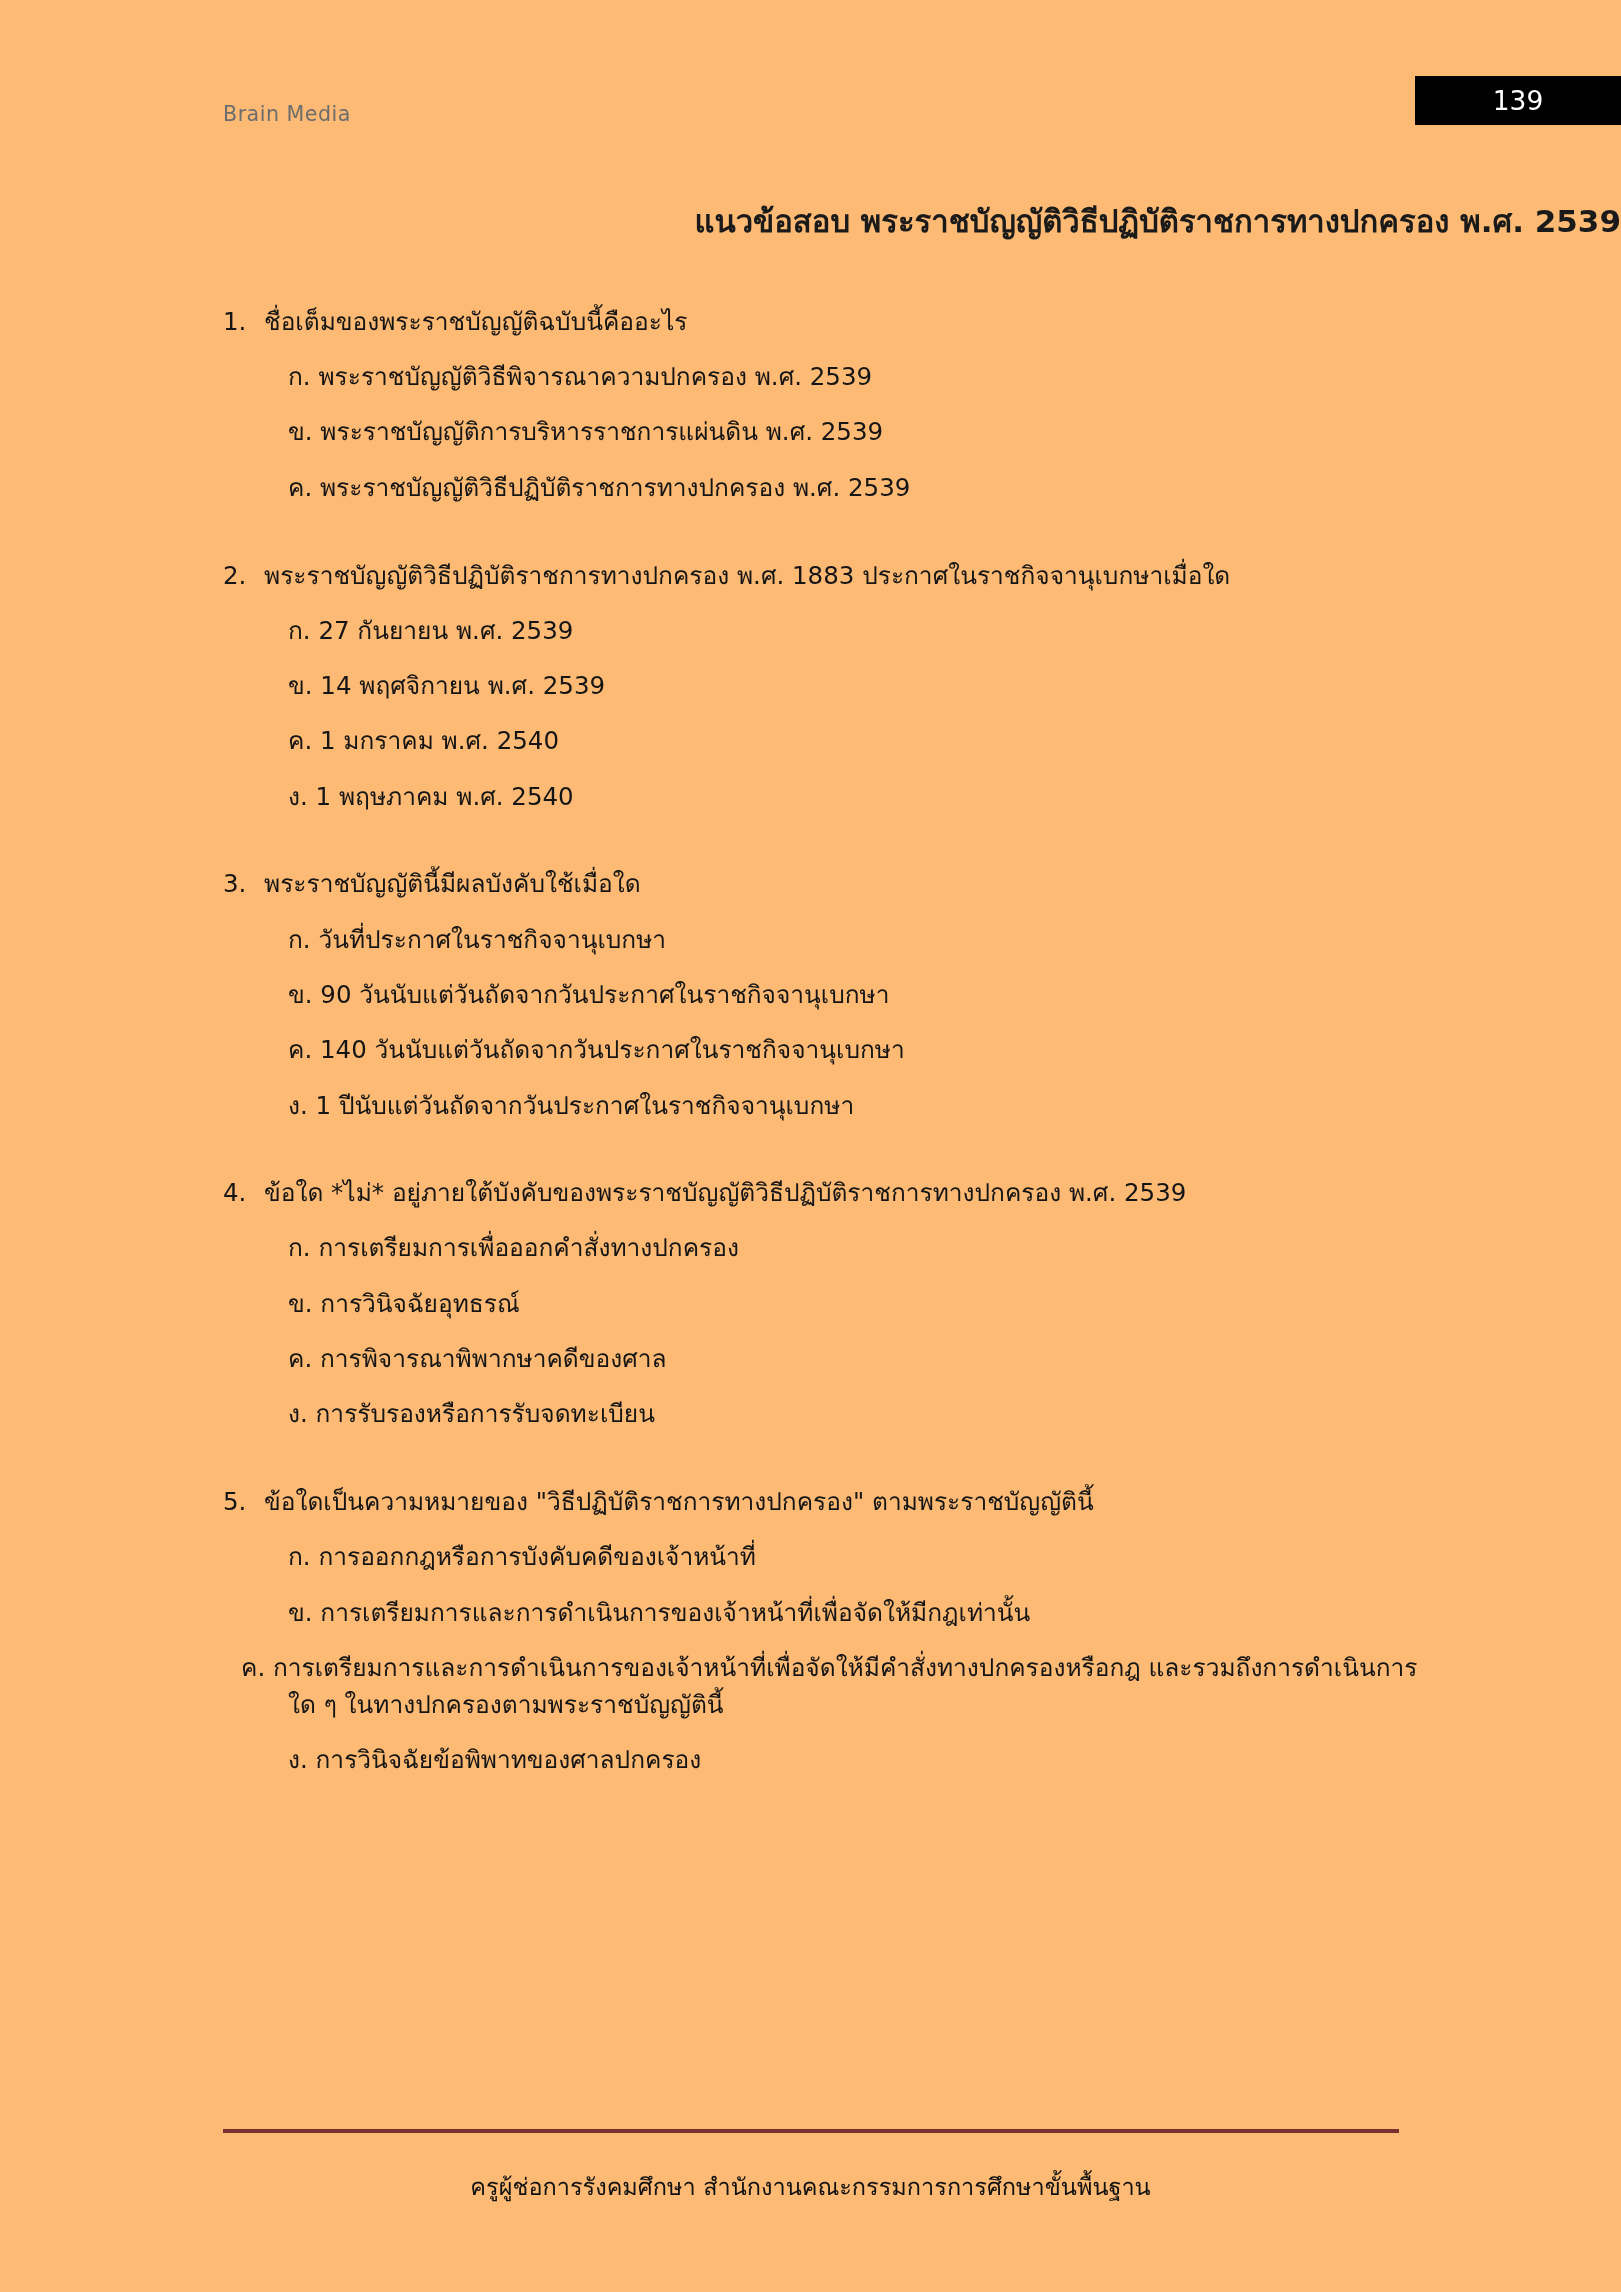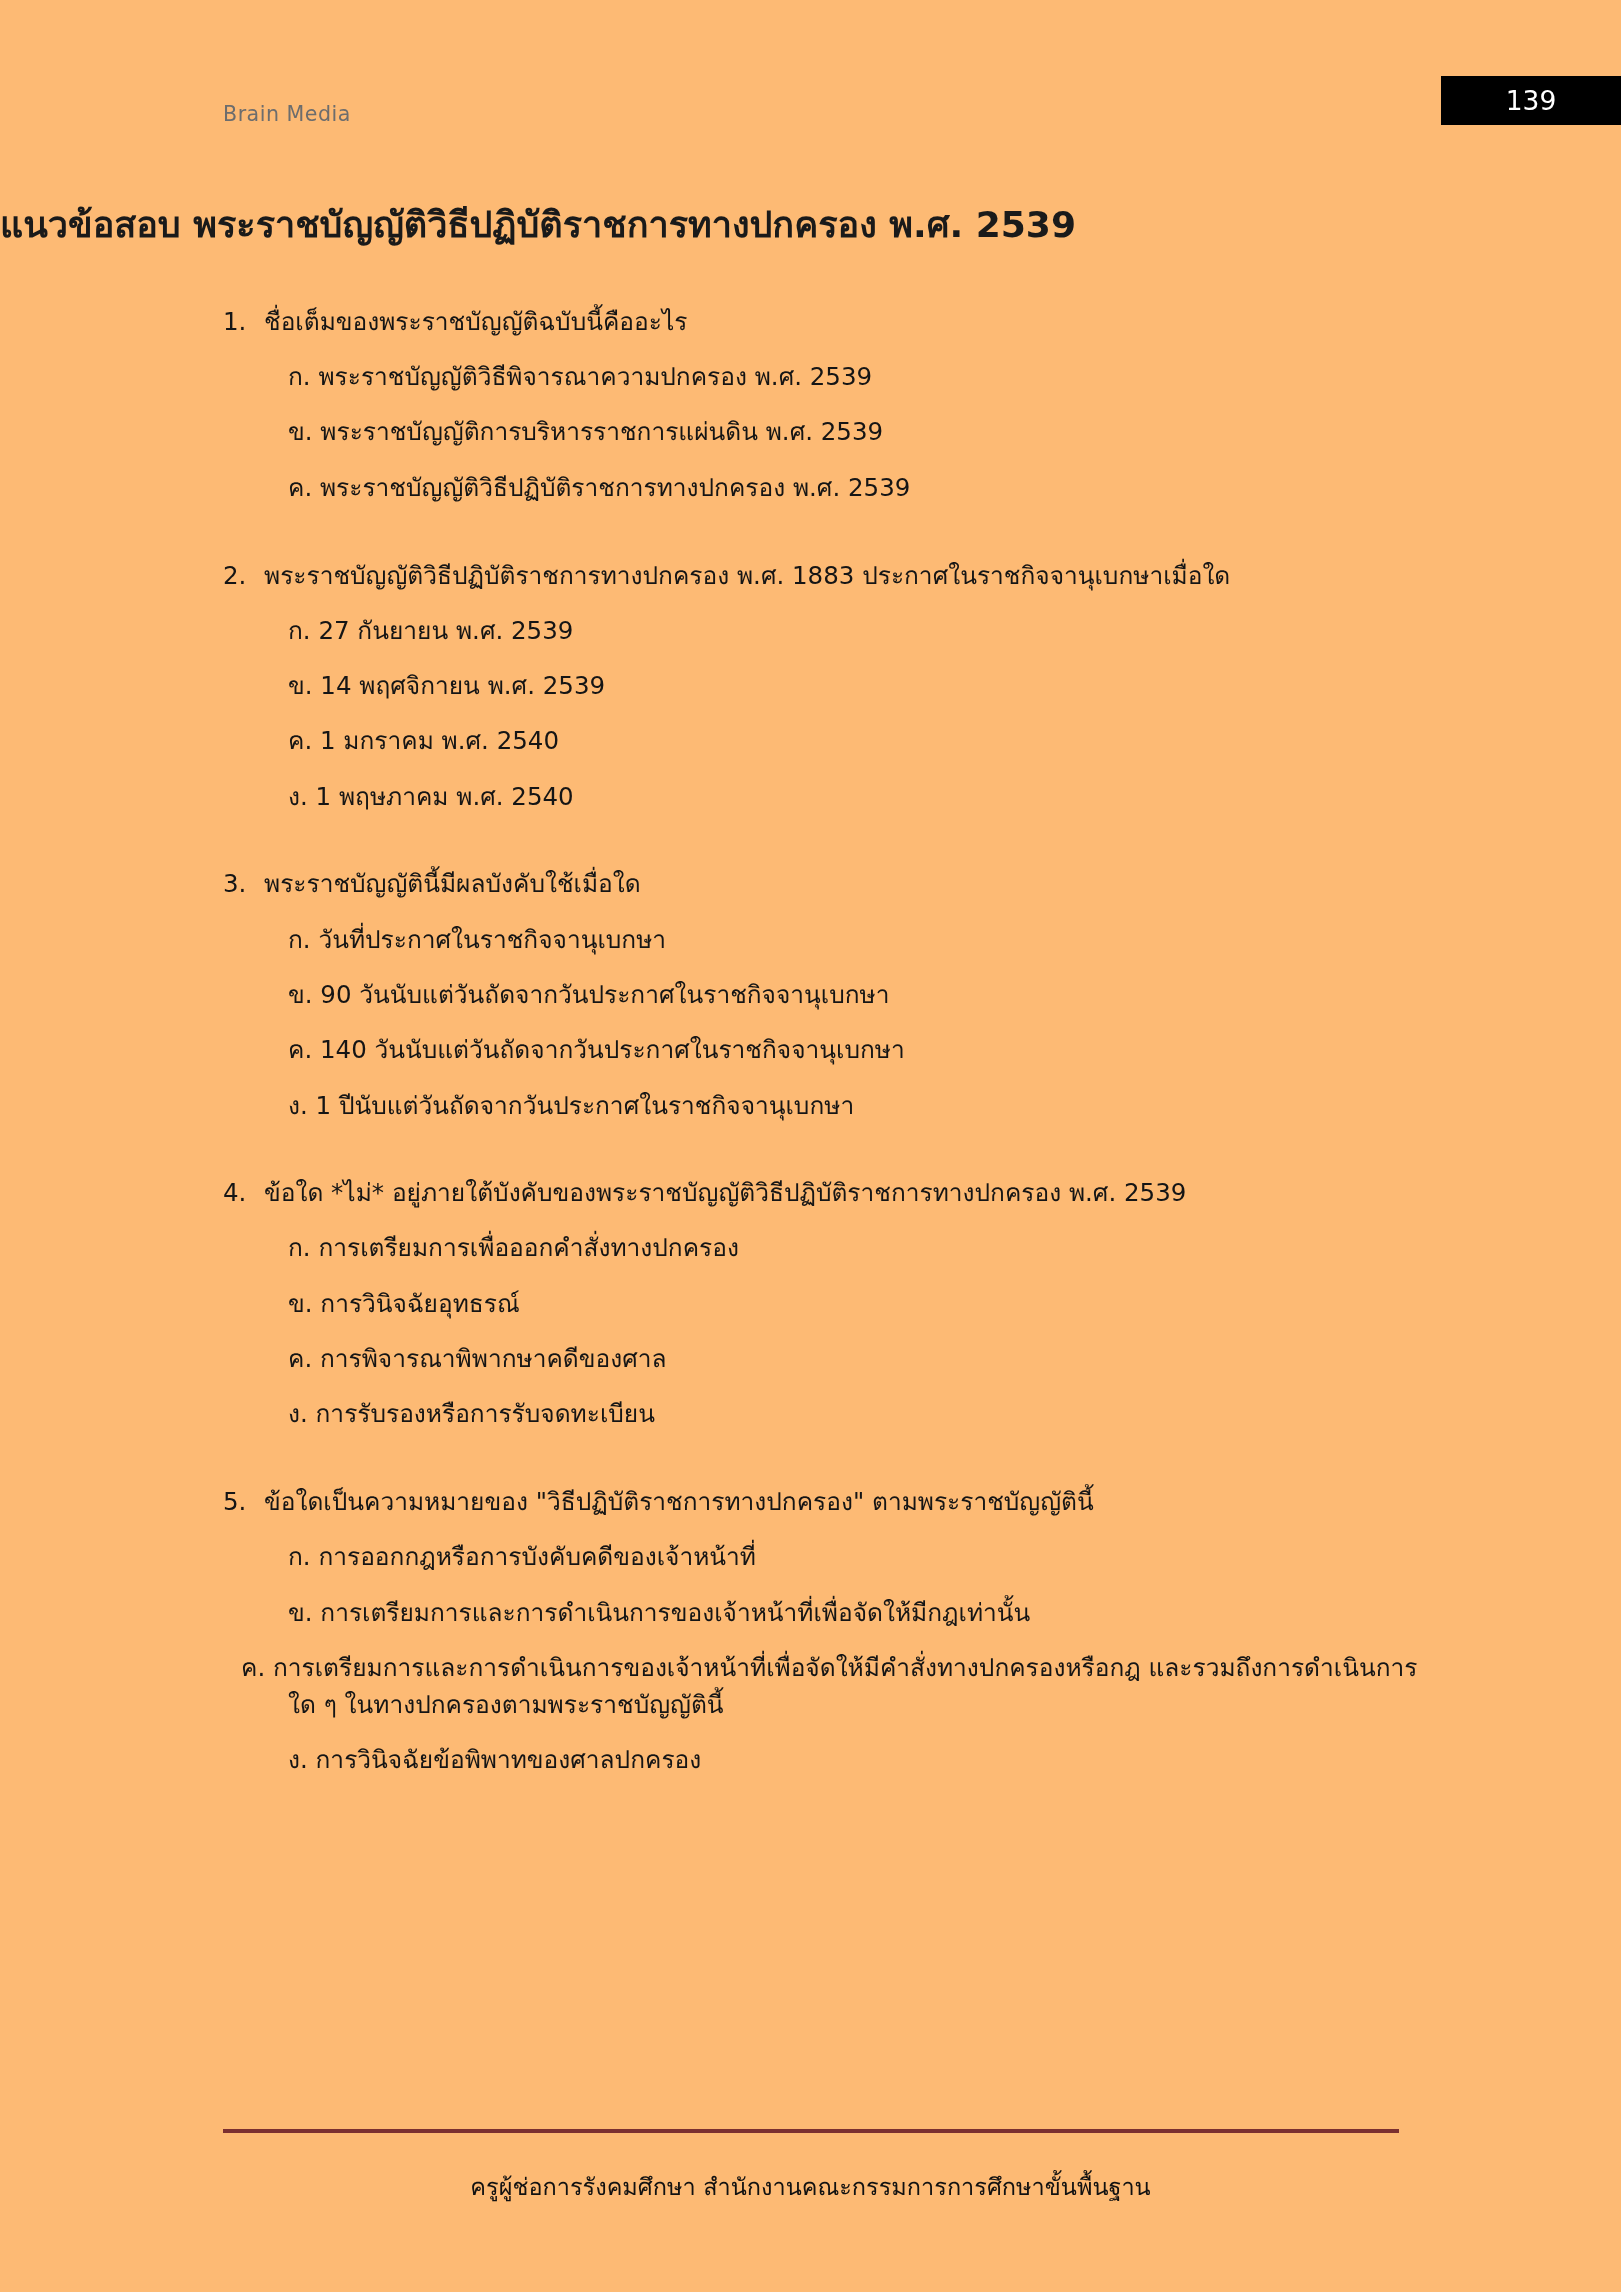--- a/index.html
+++ b/index.html
@@ -25,38 +25,38 @@
     top: 102px;
     font-size: 20.6px;
     color: #6d6d6d;
     letter-spacing: 0.5px;
     font-family: "DejaVu Sans", sans-serif;
   }
   .page-number-box {
     position: absolute;
     right: 0px;
     top: 76px;
-    width: 180px;
+    width: 206px;
     height: 49px;
     background: #000000;
     color: #ffffff;
     font-size: 26.5px;
     display: flex;
     align-items: center;
     justify-content: center;
     font-family: "DejaVu Sans", sans-serif;
   }
   
   .doc-title {
     position: absolute;
     left: 0;
     right: 0;
     top: 196px;
-    text-align: left;
-    font-size: 36px;
+    text-align: right;
+    font-size: 31px;
     font-weight: bold;
     color: #1a1a1a;
     font-family: "DejaVu Sans", sans-serif;
   }
   
   .content {
     position: absolute;
     left: 223px;
     top: 304px;
     width: 1206px;

